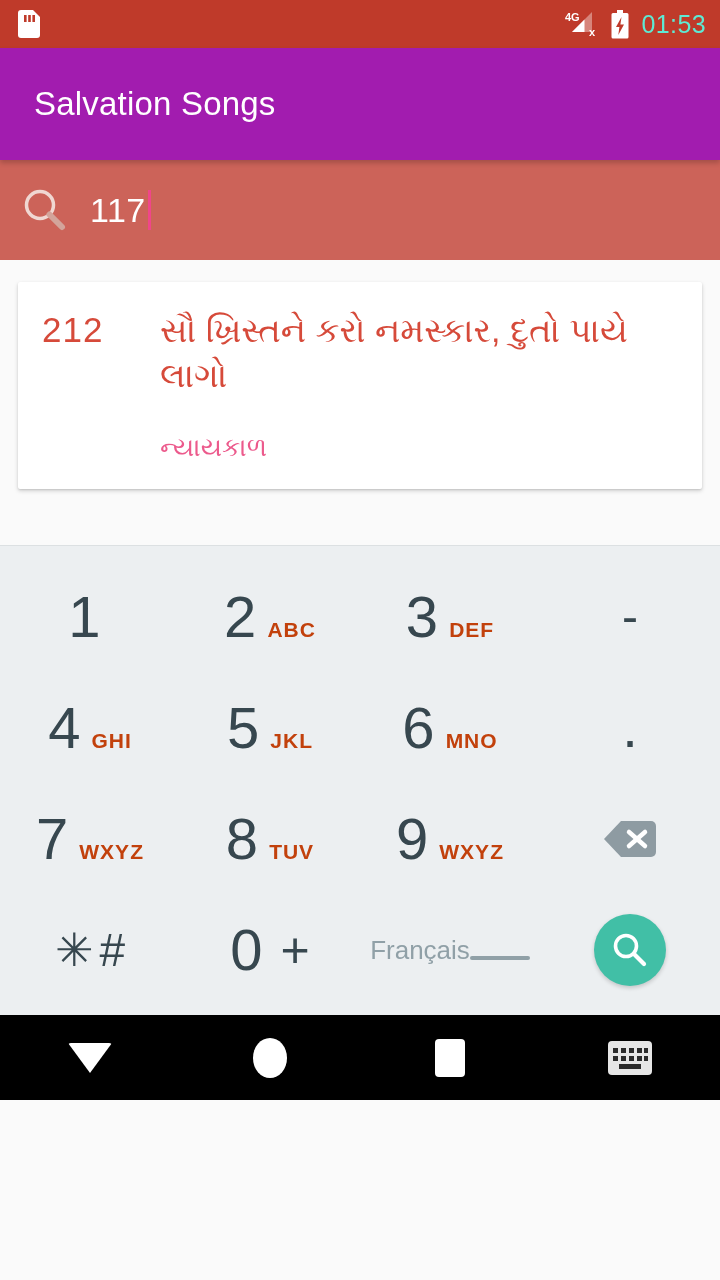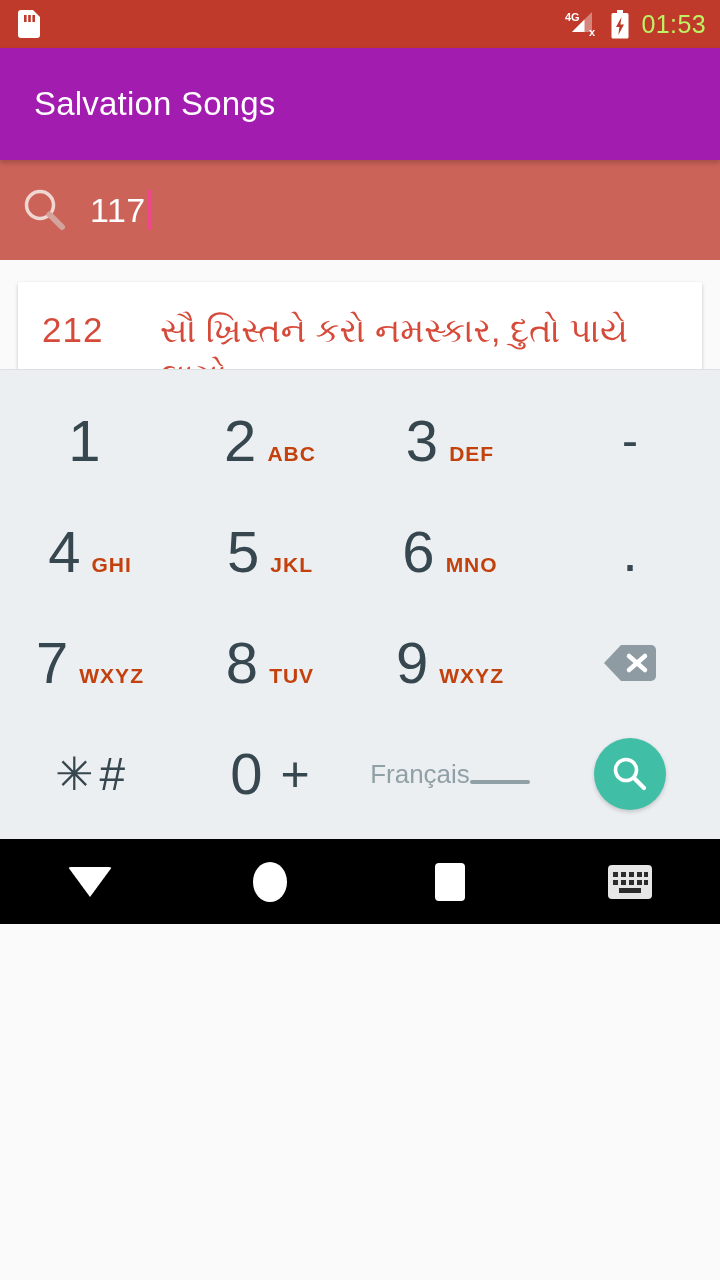--- a/index.html
+++ b/index.html
@@ -3,33 +3,33 @@
 <meta charset="utf-8">
 <title>Salvation Songs</title>
 <style>
   * { margin:0; padding:0; box-sizing:border-box; }
   html, body {
     width:720px; height:1280px;
     background:#FAFAFA;
     font-family:"Liberation Sans", sans-serif;
     overflow:hidden;
   }
-  #screen { position:relative; width:720px; height:924px; display:flex; flex-direction:column; }
+  #screen { position:relative; width:720px; height:1100px; display:flex; flex-direction:column; }
 
   
   .status-bar {
     height:48px; background:#BF3A2A; color:#FFFFFF;
     display:flex; align-items:center; padding:0 14px 0 18px; flex:0 0 48px;
   }
   .status-left { display:flex; align-items:center; }
   .status-right { margin-left:auto; display:flex; align-items:center; gap:11px; }
   .sim-icon { width:22px; height:28px; display:block; }
   .signal-icon { width:34px; height:28px; display:block; }
   .battery-icon { width:20px; height:29px; display:block; }
-  .status-clock { font-size:25px; letter-spacing:0.4px; color:#bef264; line-height:1; }
+  .status-clock { font-size:25px; letter-spacing:0.4px; color:#5eead4; line-height:1; }
 
   
   .app-bar {
     height:112px; background:#a21caf; flex:0 0 112px;
     display:flex; align-items:center; padding:12px 34px;
     box-shadow:0 3px 5px rgba(0,0,0,0.20);
     position:relative; z-index:4;
   }
   .app-title { color:#FFFFFF; font-size:33px; font-weight:400; letter-spacing:0.2px; }
 
@@ -161,20 +161,21 @@
       <span class="search-caret"></span>
     </div>
   </div>
 
   <div class="results">
     <div class="result-card">
       <div class="card-top">
         <div class="card-number">212</div>
         <div class="card-title">સૌ ખ્રિસ્તને કરો નમસ્કાર, દુતો પાયે લાગો</div>
       </div>
+      <div class="card-subtitle">ન્યાયકાળ</div>
     </div>
   </div>
 
   <div class="keypad">
 
     <div class="key-row">
       <div class="key">
         <div class="key-inner">
           <span class="key-digit">1</span>
           <span class="key-letters"></span>

